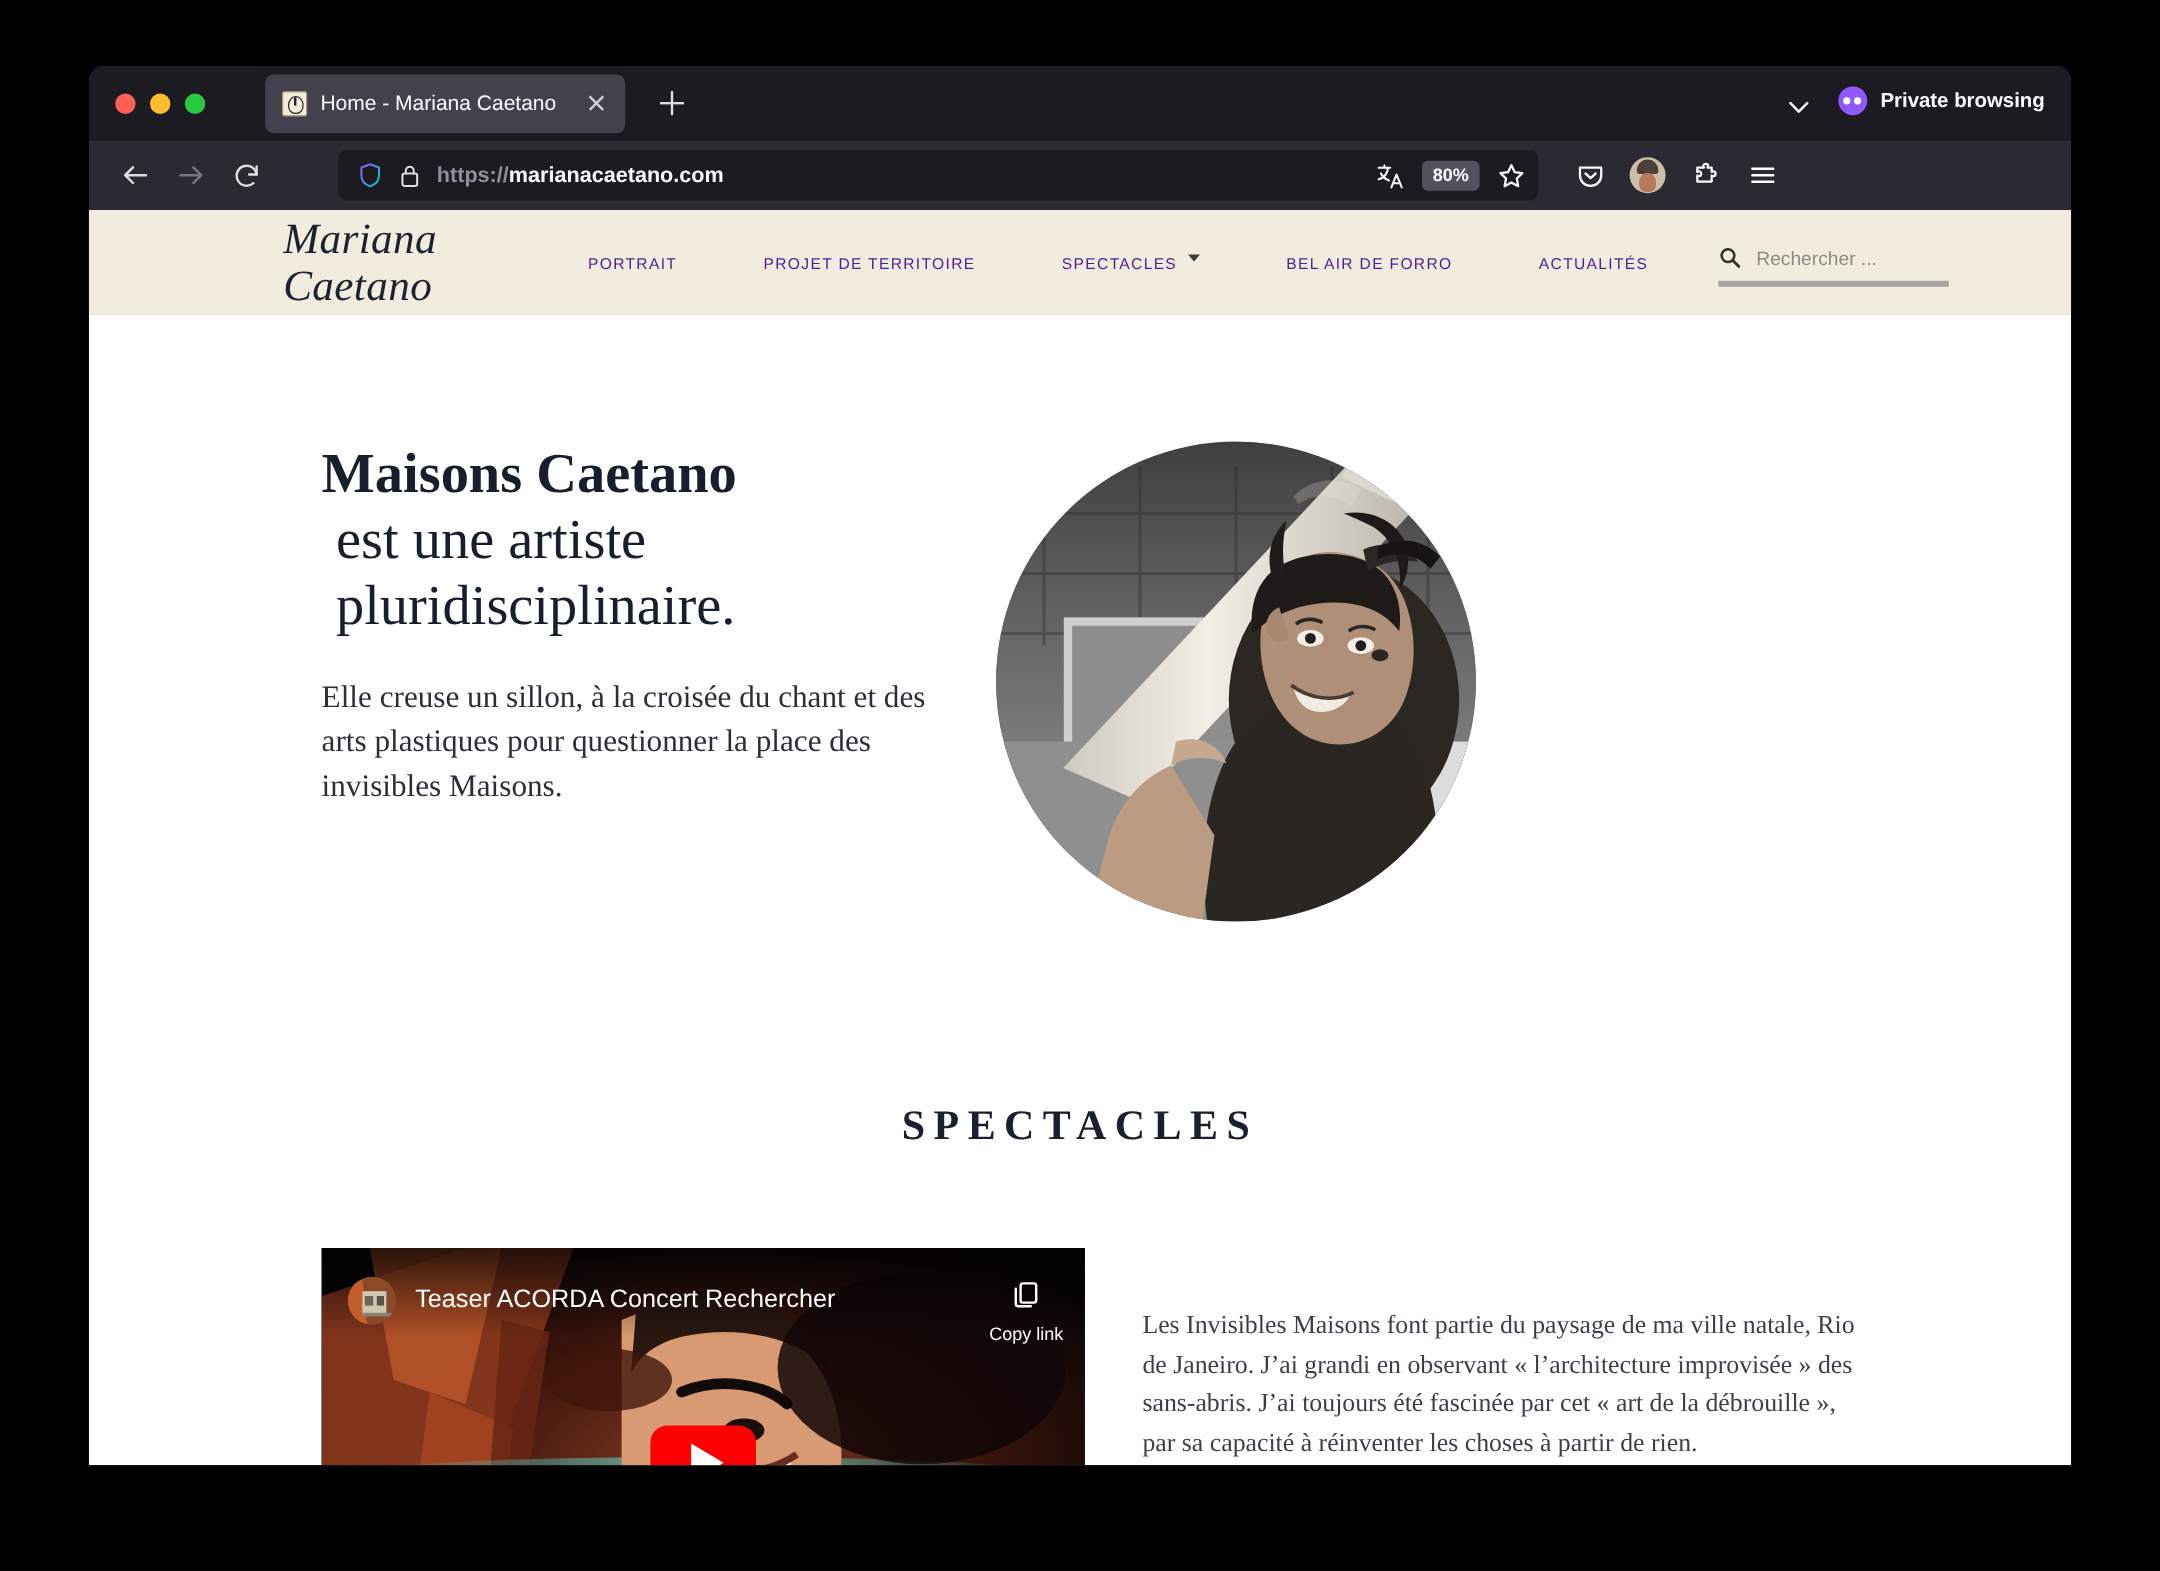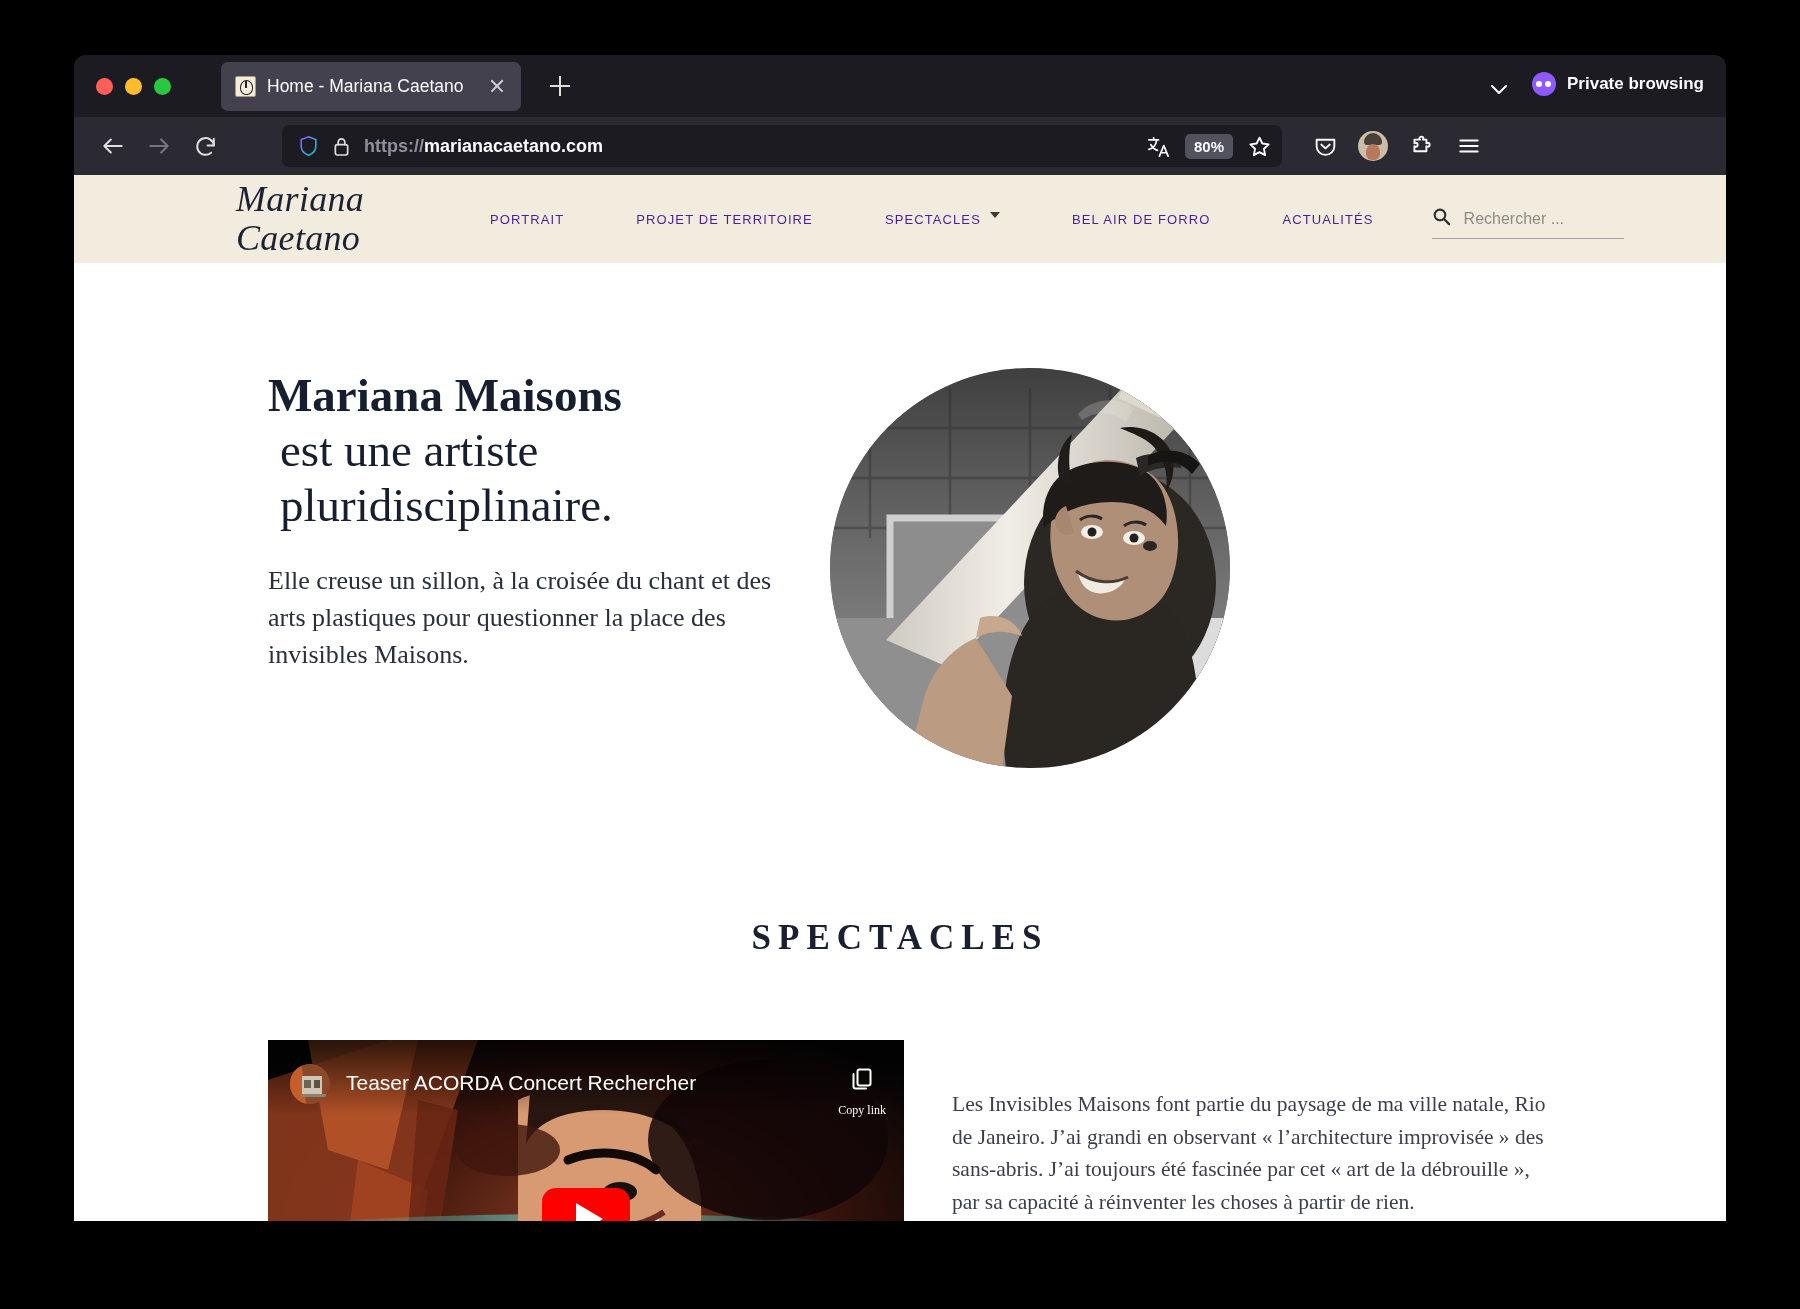--- a/index.html
+++ b/index.html
@@ -282,21 +282,21 @@
   .nav-link .caret {
     width: 0; height: 0;
     border-left: 5px solid transparent;
     border-right: 5px solid transparent;
     border-top: 6px solid #3a3a36;
   }
   #site-search {
     margin-left: 22px;
     width: 192px;
     height: 40px;
-    border-bottom: 1px solid #a3a3a3;
+    border-bottom: 5px solid #a3a3a3;
     display: flex;
     align-items: center;
     gap: 13px;
   }
   #search-placeholder {
     font-size: 16px;
     color: #8d8a83;
     font-family: "Liberation Sans", sans-serif;
   }
 
@@ -398,22 +398,22 @@
   #yt-copy-link {
     display: flex;
     flex-direction: column;
     align-items: center;
     gap: 7px;
     flex: none;
     padding-top: 2px;
   }
   #yt-copy-link-label {
     color: #ffffff;
-    font-size: 12px;
-    font-family: Liberation Serif, serif;
+    font-size: 15px;
+    font-family: Liberation Sans, sans-serif;
     white-space: nowrap;
   }
   #yt-play-button {
     position: absolute;
     left: 50%; top: 50%;
     transform: translate(-50%,-50%);
     width: 88px; height: 62px;
     background: #ff0000;
     border-radius: 14px;
     display: flex; align-items: center; justify-content: center;
@@ -585,21 +585,21 @@
             <path d="M12.7 12.7L18 18" stroke="#2f2f2b" stroke-width="2.4" stroke-linecap="round"></path>
           </svg>
         </span>
         <span id="search-placeholder">Rechercher ...</span>
       </div>
     </div>
 
     <div id="hero">
       <div id="hero-left">
         <h1 id="hero-heading">
-          <span class="strong">Mariana Maisons</span><br>
+          <span class="strong">Maisons Caetano</span><br>
           <span class="light">est une artiste</span><br>
           <span class="light">pluridisciplinaire.</span>
         </h1>
         <p id="hero-paragraph">Elle creuse un sillon, à la croisée du chant et des arts plastiques pour questionner la place des invisibles Maisons.</p>
       </div>
 
       <div id="hero-portrait">
         <svg width="400" height="400" viewBox="0 0 400 400">
           <defs>
             <linearGradient id="bgwall" x1="0" y1="0" x2="0" y2="1">

